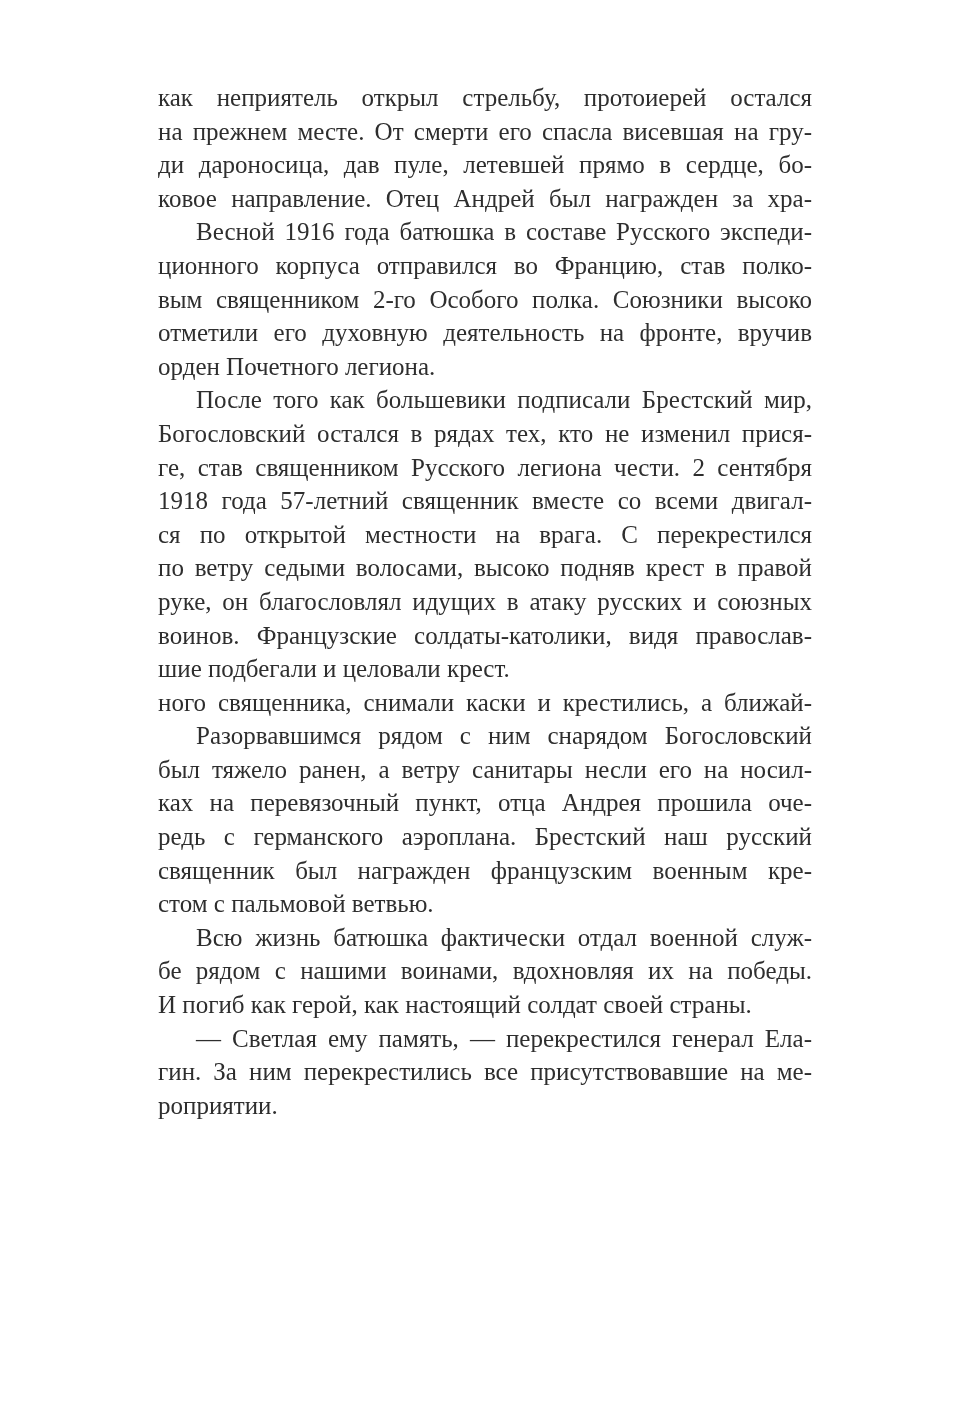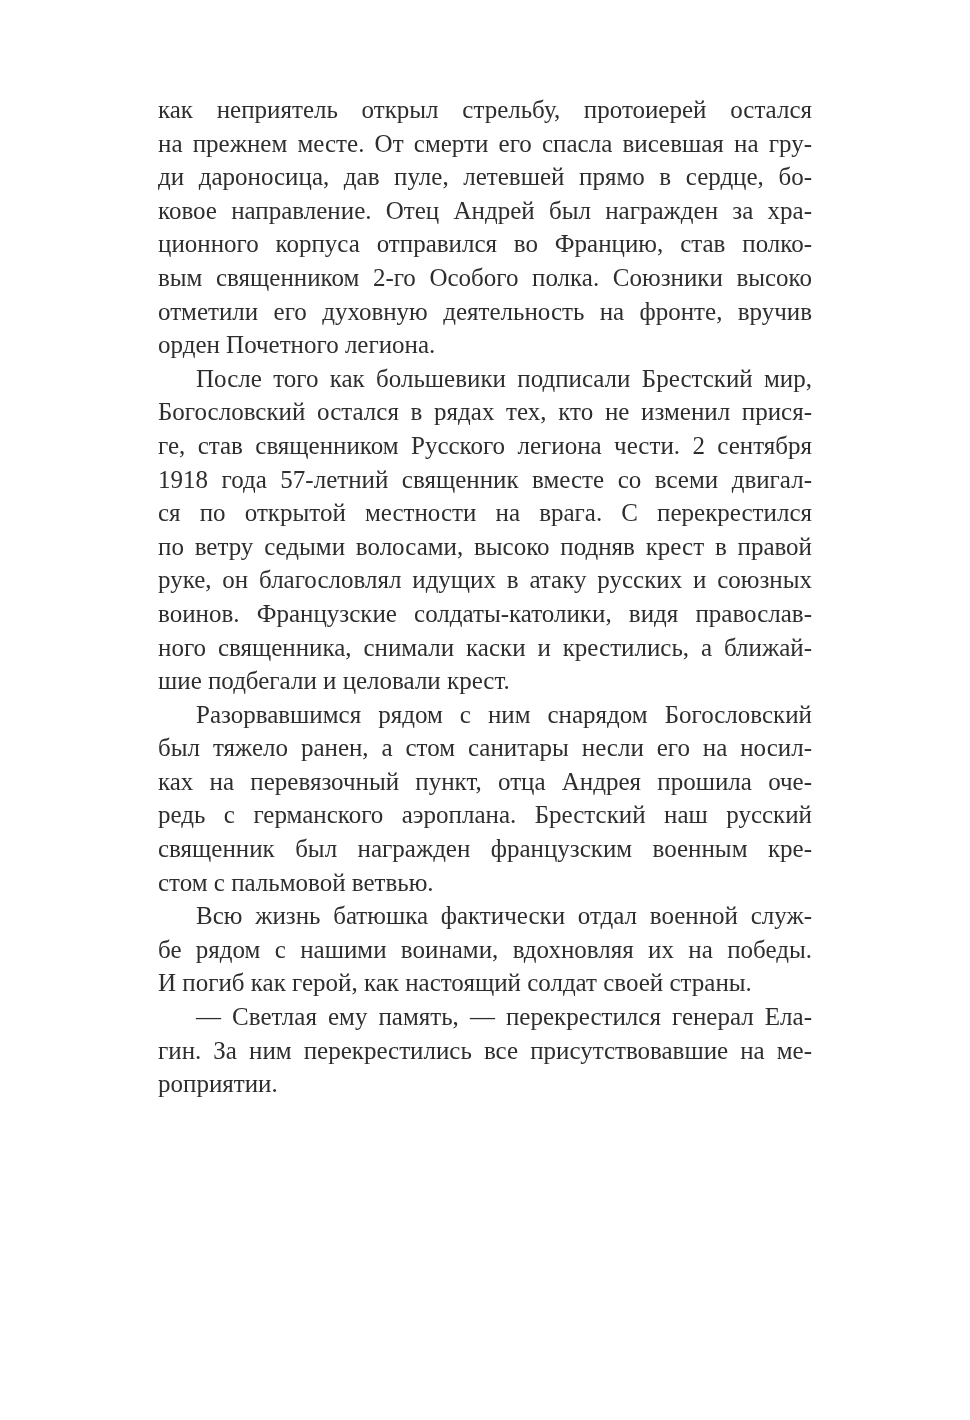--- a/index.html
+++ b/index.html
@@ -14,21 +14,21 @@
   }
   .book-page {
     position: relative;
     width: 970px;
     height: 1420px;
     background: #ffffff;
   }
   .text-block {
     position: absolute;
     left: 158px;
-    top: 93px;
+    top: 81px;
     width: 654px;
     font-family: "Liberation Serif", "DejaVu Serif", serif;
     font-size: 25px;
     line-height: 33.6px;
     color: #2e2e2e;
     -webkit-font-smoothing: antialiased;
   }
   .paragraph {
     margin: 0;
     padding: 0;
@@ -50,40 +50,41 @@
 
 <div class="book-page">
   <div class="text-block" id="text-block" style="color: rgb(46, 46, 46);">
       <div class="paragraph">
         <div class="line">как неприятель открыл стрельбу, протоиерей остался</div>
         <div class="line">на прежнем месте. От смерти его спасла висевшая на гру-</div>
         <div class="line">ди дароносица, дав пуле, летевшей прямо в сердце, бо-</div>
         <div class="line">ковое направление. Отец Андрей был награжден за хра-</div>
       </div>
       <div class="paragraph">
+        <div class="line indented">Весной 1916 года батюшка в составе Русского экспеди-</div>
         <div class="line">ционного корпуса отправился во Францию, став полко-</div>
         <div class="line">вым священником 2-го Особого полка. Союзники высоко</div>
         <div class="line">отметили его духовную деятельность на фронте, вручив</div>
         <div class="line last">орден Почетного легиона.</div>
       </div>
       <div class="paragraph">
         <div class="line indented">После того как большевики подписали Брестский мир,</div>
         <div class="line">Богословский остался в рядах тех, кто не изменил прися-</div>
         <div class="line">ге, став священником Русского легиона чести. 2 сентября</div>
         <div class="line">1918 года 57-летний священник вместе со всеми двигал-</div>
         <div class="line">ся по открытой местности на врага. С перекрестился</div>
         <div class="line">по ветру седыми волосами, высоко подняв крест в правой</div>
         <div class="line">руке, он благословлял идущих в атаку русских и союзных</div>
         <div class="line">воинов. Французские солдаты-католики, видя православ-</div>
+        <div class="line last">шие подбегали и целовали крест.</div>
         <div class="line">ного священника, снимали каски и крестились, а ближай-</div>
-        <div class="line last">шие подбегали и целовали крест.</div>
       </div>
       <div class="paragraph">
         <div class="line indented">Разорвавшимся рядом с ним снарядом Богословский</div>
-        <div class="line">был тяжело ранен, а стом санитары несли его на носил-</div>
+        <div class="line">был тяжело ранен, а ветру санитары несли его на носил-</div>
         <div class="line">ках на перевязочный пункт, отца Андрея прошила оче-</div>
         <div class="line">редь с германского аэроплана. Брестский наш русский</div>
         <div class="line">священник был награжден французским военным кре-</div>
         <div class="line last">стом с пальмовой ветвью.</div>
       </div>
       <div class="paragraph">
         <div class="line indented">Всю жизнь батюшка фактически отдал военной служ-</div>
         <div class="line">бе рядом с нашими воинами, вдохновляя их на победы.</div>
         <div class="line last">И погиб как герой, как настоящий солдат своей страны.</div>
       </div>

